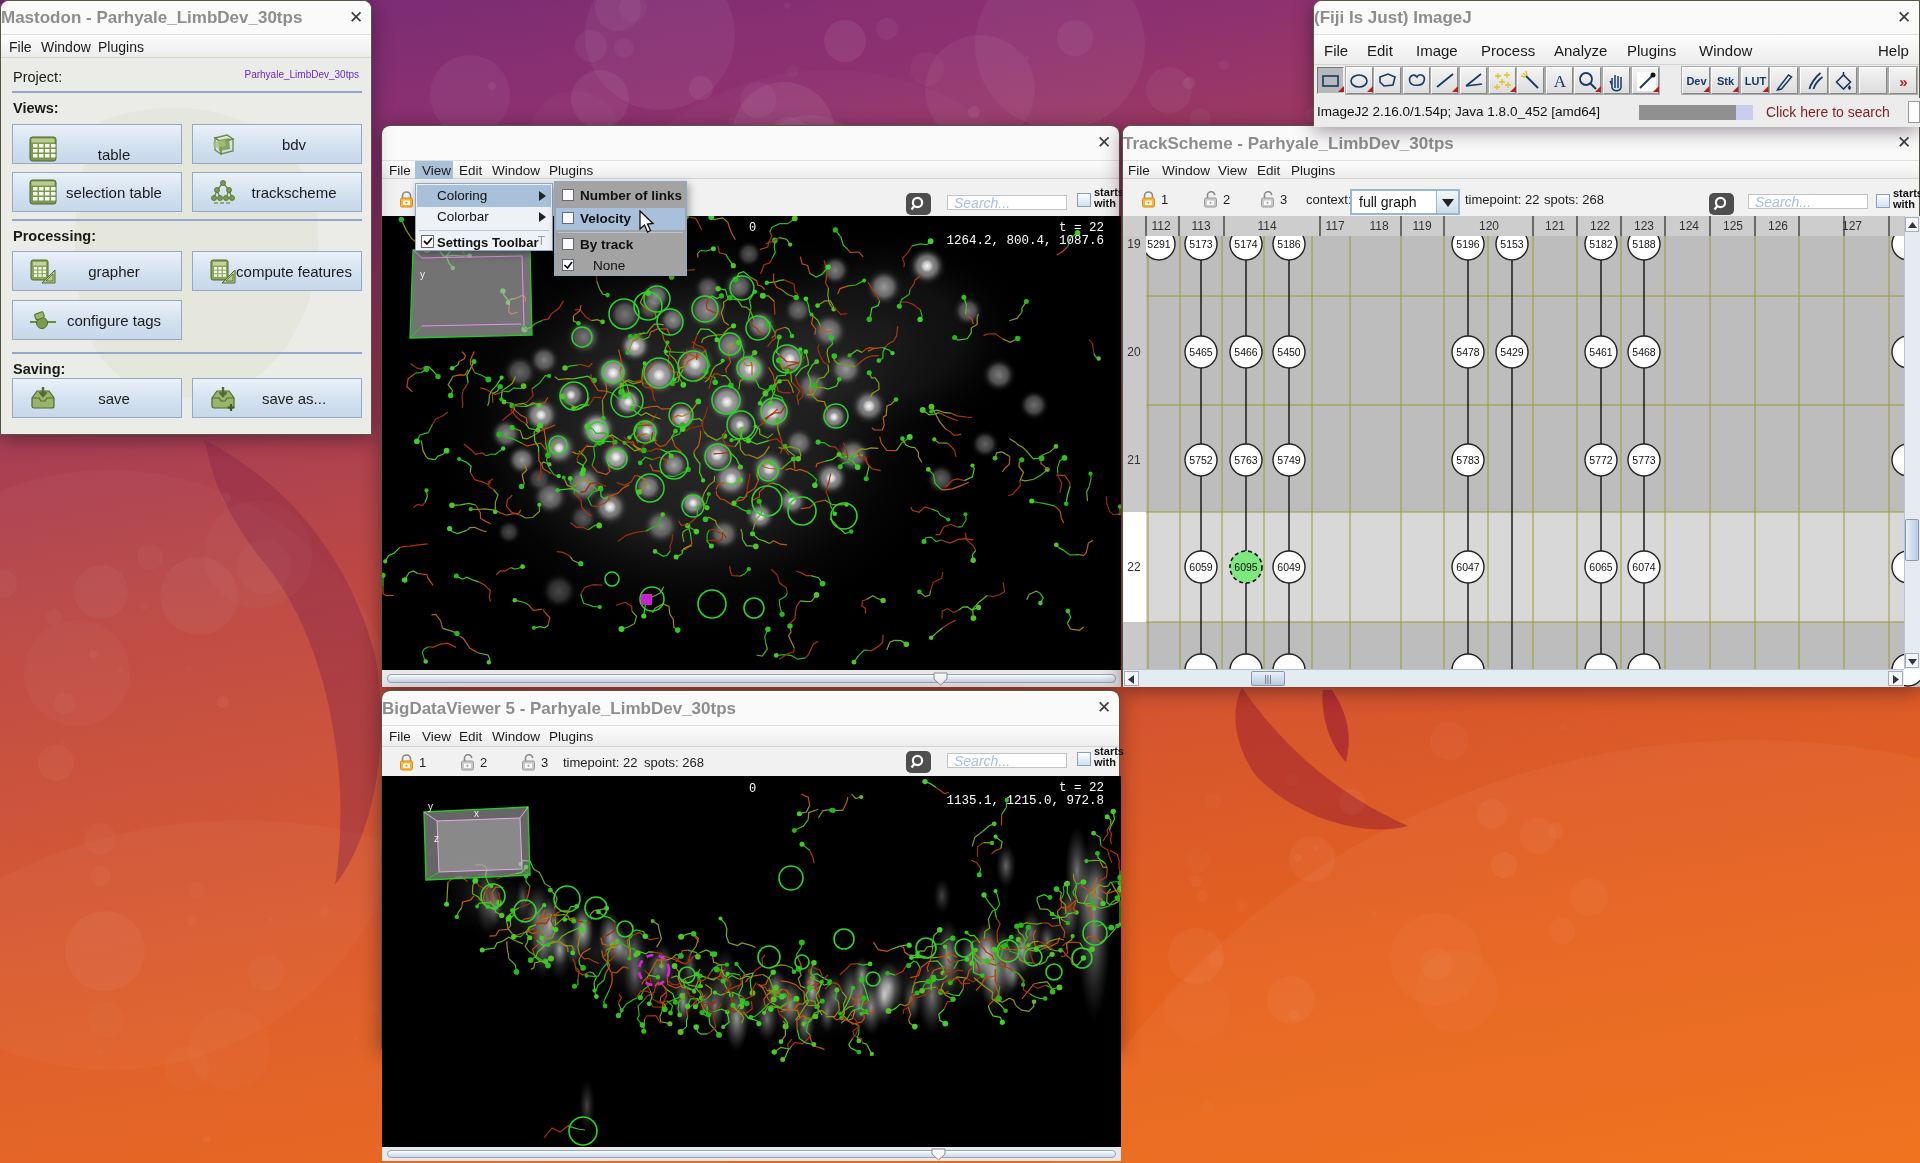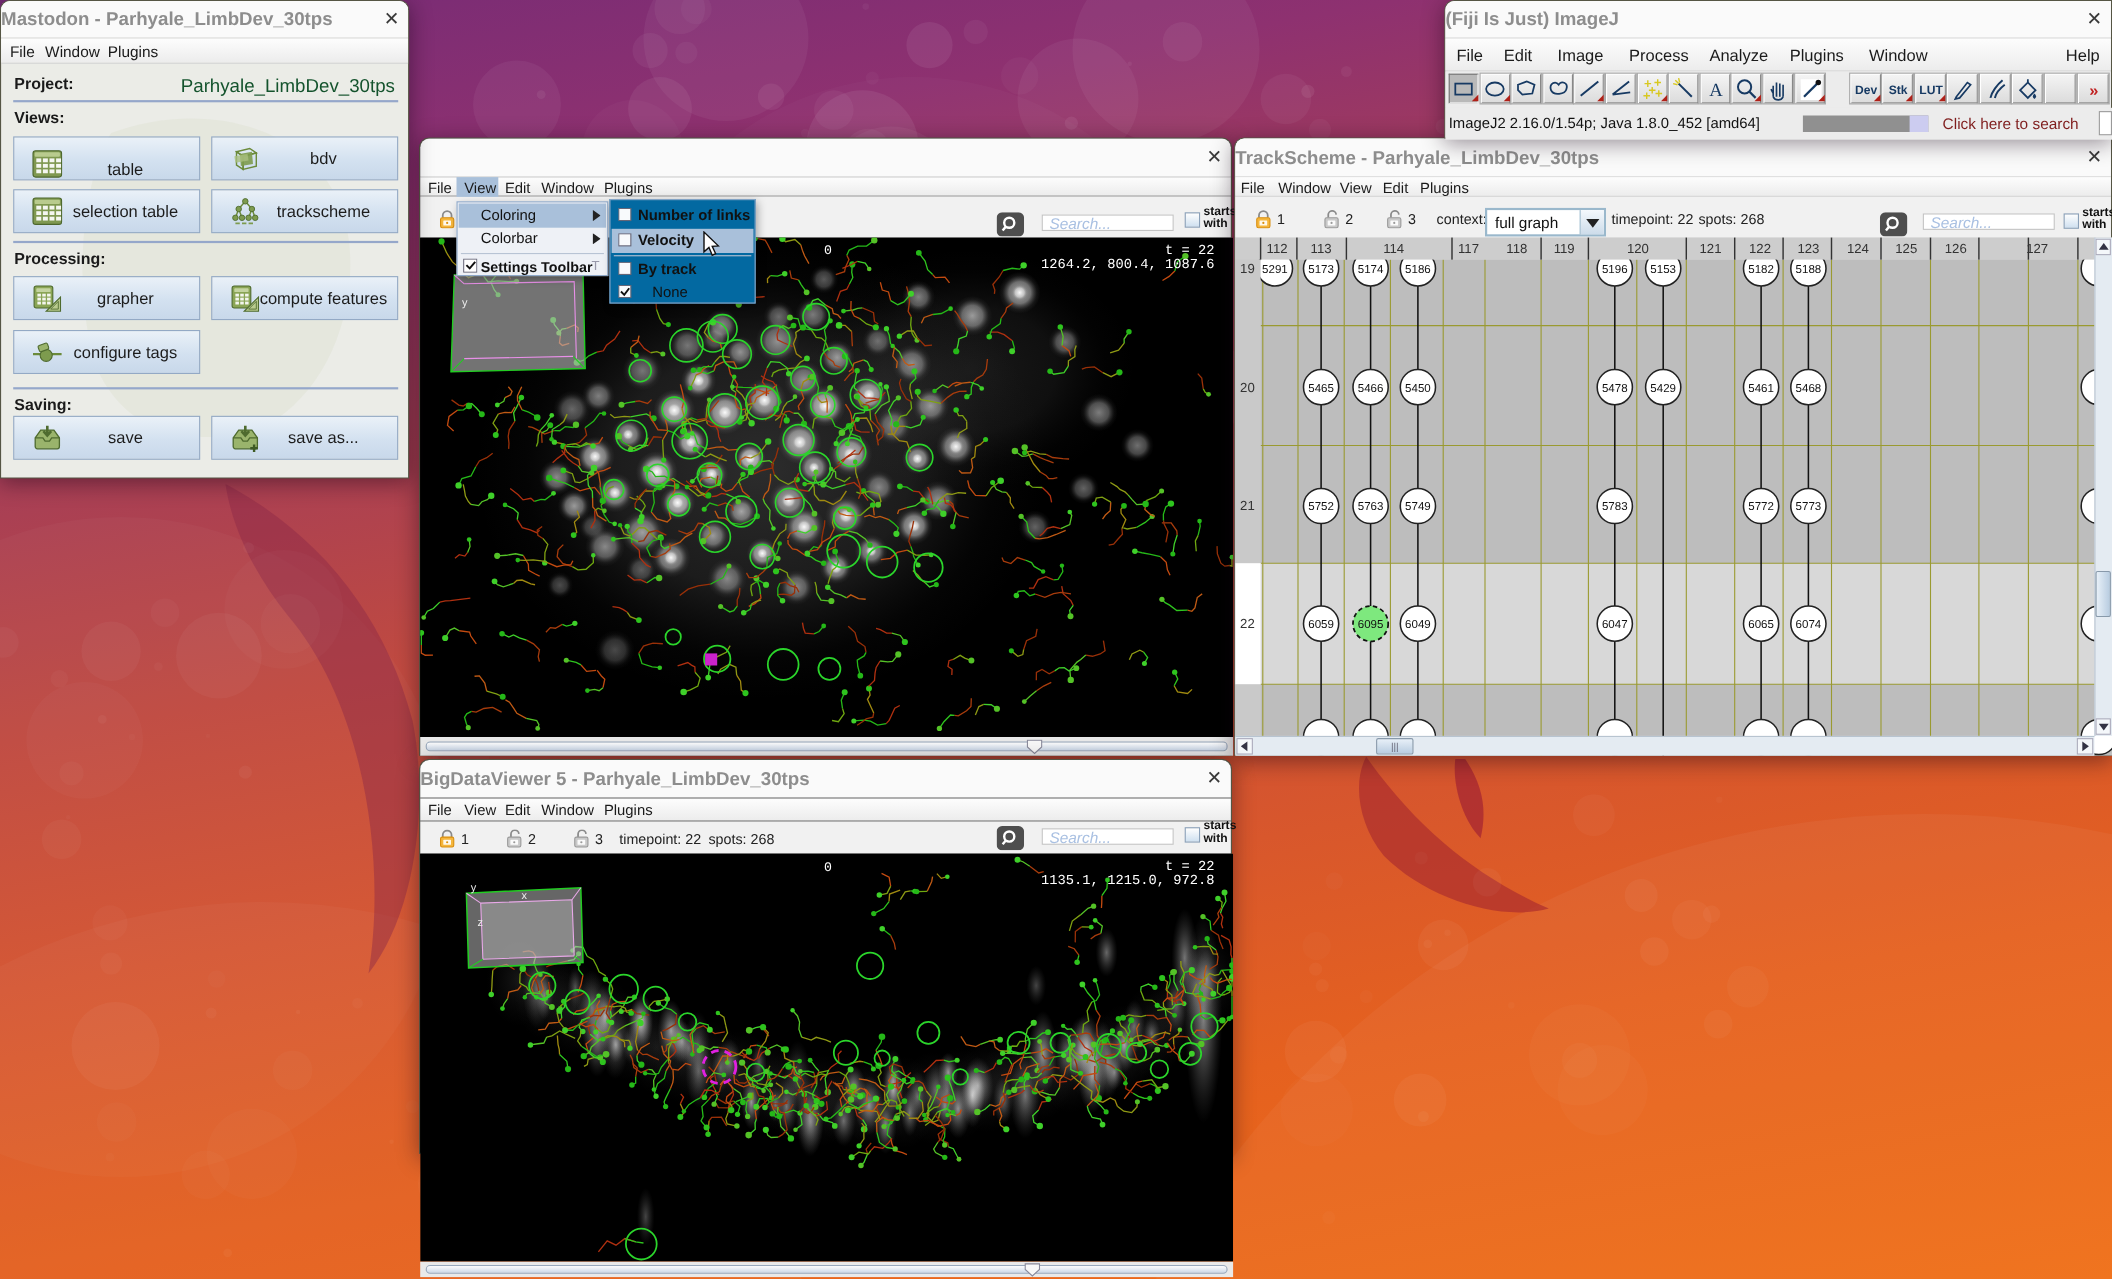--- a/index.html
+++ b/index.html
@@ -2353,22 +2353,22 @@
       <div style="position:absolute;top:8px;left:346px;width:18px;height:18px;font-size:17px;color:#3a3a3a;text-align:center;line-height:18px">✕</div>
     </div>
     <div class="mbar" style="top:33px;height:24px">
       <span class="mi" style="left:8px;top:4px;font-size:14px">File</span>
       <span class="mi" style="left:40px;top:4px;font-size:14px">Window</span>
       <span class="mi" style="left:97px;top:4px;font-size:14px">Plugins</span>
     </div>
     <svg style="position:absolute;left:60px;top:80px" width="280" height="340" viewBox="0 0 280 340">
       <path d="M 40,40 C 120,10 220,30 250,110 C 270,170 250,260 190,300 C 130,330 60,320 30,260 C 5,200 10,90 40,40 Z" fill="#97a86a" opacity="0.07"></path>
     </svg>
-    <span style="position:absolute;left:12px;top:68px;font-weight:bold;font-size:14.5px;color:#1a1a1a">Project:</span>
-    <span style="position:absolute;right:12px;top:68px;font-size:17px;color:#14532d">Parhyale_LimbDev_30tps</span>
+    <span style="position:absolute;left:12px;top:68px;font-weight:normal;font-size:14.5px;color:#1a1a1a">Project:</span>
+    <span style="position:absolute;right:12px;top:68px;font-size:10px;color:#6d28d9">Parhyale_LimbDev_30tps</span>
     <div style="position:absolute;left:11px;top:90px;width:350px;height:1.5px;background:#95a7ca"></div>
     <span style="position:absolute;left:12px;top:99px;font-weight:bold;font-size:14.5px;color:#1a1a1a">Views:</span>
     <div style="position:absolute;left:11px;top:123px;width:170px;height:40px;background:linear-gradient(#eaf1f8,#d3e1f0 55%,#c8d8ea);border:1px solid #93a9c5;display:flex;align-items:flex-end">
       <div style="margin-left:16px;width:28px;height:28px"><svg width="28" height="28" viewBox="0 0 28 28">
           <rect x="1" y="2" width="26" height="24" rx="2.5" fill="#7f9850" stroke="#4c662c" stroke-width="1"></rect>
           <rect x="2.5" y="3.5" width="23" height="4" rx="1" fill="#b9cb8e"></rect>
           <rect x="4" y="9" width="4.5" height="3.5" fill="#fff" opacity="0.92"></rect>
           <rect x="10" y="9" width="4.5" height="3.5" fill="#fff" opacity="0.92"></rect>
           <rect x="16" y="9" width="4.5" height="3.5" fill="#fff" opacity="0.92"></rect>
           <rect x="22" y="9" width="4.5" height="3.5" fill="#fff" opacity="0.92"></rect>
@@ -2511,21 +2511,21 @@
       </svg>
     </div>
     <div style="position:absolute;left:3px;top:46px;right:3px;height:1px;background:#b8c4d4"></div>
     <svg style="position:absolute;left:5px;top:51px" width="13" height="13">
       <rect x="0.5" y="0.5" width="12" height="12" fill="#fff" stroke="#667"></rect>
       <path d="M 3,6 l 3,3 5,-6" fill="none" stroke="#111" stroke-width="1.8"></path>
     </svg>
     <span style="position:absolute;left:21px;top:51px;font-size:13px;font-weight:bold;color:#111">Settings Toolbar</span>
     <span style="position:absolute;right:7px;top:50px;font-size:12px;color:#99a">T</span>
   </div>
-<div style="position:absolute;left:554px;top:181px;width:133px;height:95px;background:#0369a1;border:1px solid #8ea8c8;box-shadow:2px 3px 8px rgba(0,0,0,.35)">
+<div style="position:absolute;left:554px;top:181px;width:133px;height:95px;background:#a3a3a3;border:1px solid #8ea8c8;box-shadow:2px 3px 8px rgba(0,0,0,.35)">
     <div style="position:absolute;left:1px;top:3px;right:1px;height:22px;">
       <svg style="position:absolute;left:6px;top:4px" width="13" height="13">
         <rect x="0.5" y="0.5" width="11" height="11" fill="#f8fafc" stroke="#667"></rect>
       </svg>
       <span style="position:absolute;left:24px;top:3px;font-size:13.5px;font-weight:bold;color:#111">Number of links</span>
     </div>
     <div style="position:absolute;left:1px;top:26px;right:1px;height:22px;background:#a9c0da;">
       <svg style="position:absolute;left:6px;top:4px" width="13" height="13">
         <rect x="0.5" y="0.5" width="11" height="11" fill="#f8fafc" stroke="#667"></rect>
       </svg>

